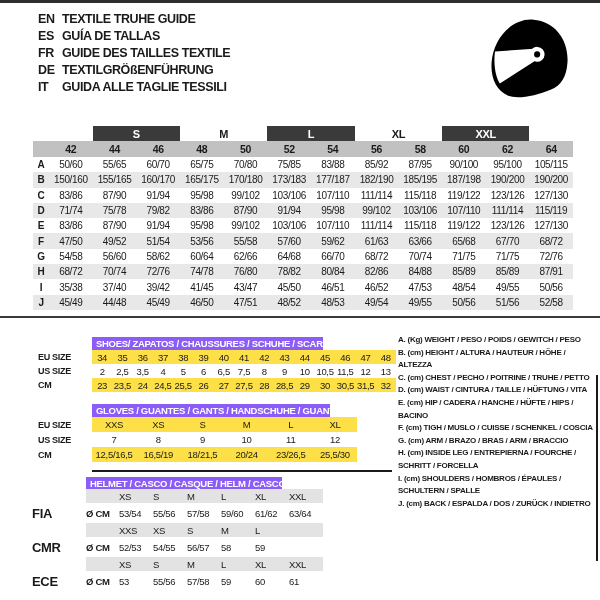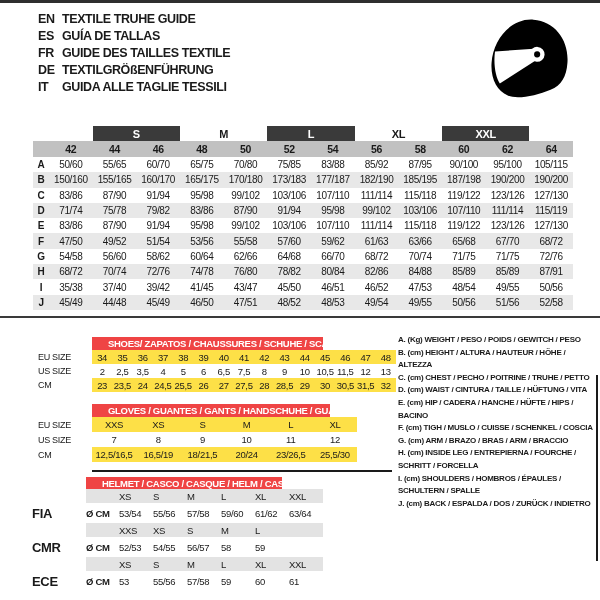--- a/index.html
+++ b/index.html
@@ -30,23 +30,23 @@
   .trow{display:grid;grid-template-columns:16px repeat(12,1fr);height:15.3px;}
   .trow.shade{background:#e8e8e8;}
   .tl{display:flex;align-items:center;justify-content:center;font-weight:bold;}
   .tv{display:flex;align-items:center;justify-content:center;white-space:nowrap;}
 
   .divider1{position:absolute;left:0;top:316px;width:600px;height:2px;background:#3a3a3a;}
   .divider2{position:absolute;left:92px;top:470px;width:300px;height:1.5px;background:#1a1a1a;}
 
   
   .subtable{position:absolute;font-size:9.5px;letter-spacing:-0.3px;}
-  .subbar{background:#ef4444;color:#ffffff;font-weight:bold;height:13px;display:flex;align-items:center;padding-left:16px;box-sizing:border-box;white-space:nowrap;}
+  .subbar{background:#8b5cf6;color:#ffffff;font-weight:bold;height:13px;display:flex;align-items:center;padding-left:4px;box-sizing:border-box;white-space:nowrap;}
   .srow{display:flex;height:14px;}
-  .slabel{width:59px;font-weight:normal;display:flex;align-items:center;padding-left:5px;box-sizing:border-box;font-size:9px;}
+  .slabel{width:59px;font-weight:bold;display:flex;align-items:center;padding-left:5px;box-sizing:border-box;font-size:9px;}
   .svals{flex:1;display:grid;grid-auto-flow:column;grid-auto-columns:1fr;}
   .svals.shaded{background:#fde047;}
   .scell{display:flex;align-items:center;justify-content:center;white-space:nowrap;}
 
   #shoes{left:33px;top:337px;width:363px;}
   #shoes .subbar{margin-left:59px;width:231px;}
   #gloves{left:33px;top:404px;width:324px;}
   #gloves .subbar{margin-left:59px;width:238px;}
   #gloves .srow{height:15px;}
 

